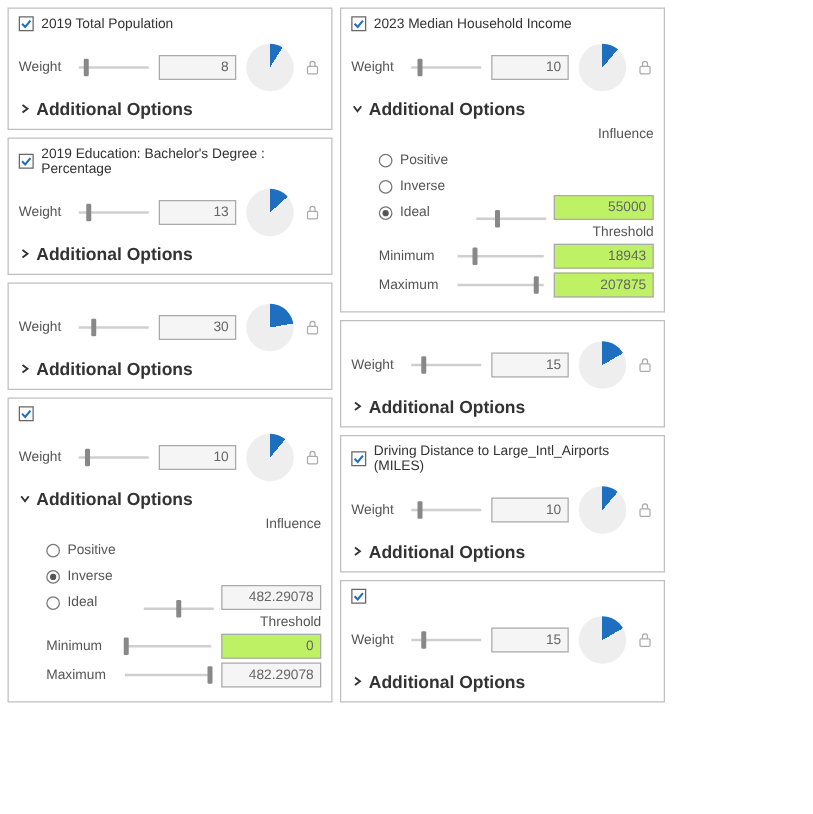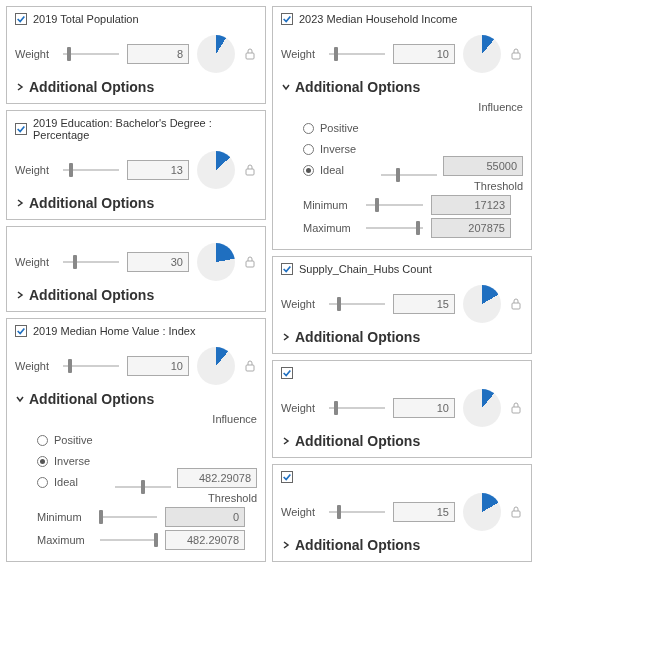--- a/index.html
+++ b/index.html
@@ -64,21 +64,21 @@
     height: 20px;
     border: 1px solid #aaa;
     background: #f5f5f5;
     display: inline-flex;
     align-items: center;
     justify-content: flex-end;
     padding: 0 5px;
     font-size: 11px;
     color: #666;
   }
-  .num.white { background:#e5e5e5; }
+  .num.white { background:#bef264; }
   .num.wide { width: 80px; }
   .pie {
     width: 38px; height: 38px;
     border-radius: 50%;
   }
   .lock {
     width: 14px; height: 14px;
     display: inline-flex; align-items:center; justify-content:center;
     color: #888;
   }
@@ -115,21 +115,21 @@
     display:inline-flex; align-items:center; justify-content:center;
   }
   .radio.sel::after {
     content:"";
     width:5px; height:5px; border-radius:50%;
     background:#555;
   }
   .radio-label { color:#555; min-width:55px; }
   .thin-row {
     display:flex; align-items:center; gap:8px;
-    margin: 3px 12px 3px 8px;
+    margin: 3px 0 3px 8px;
     justify-content: center;
   }
   .thin-label { min-width: 55px; color:#555; }
 </style>
 </head>
 <body>
 
 <div class="page" id="page">
     <div class="col">
       <div class="card">
@@ -226,21 +226,20 @@
           <span>Additional Options</span>
         </div>
       </div>
       <div class="card">
         <div class="header">
           <span class="chk">
             <svg viewBox="0 0 12 12">
               <path d="M2 6 L5 9 L10 3" fill="none" stroke="#1f6fc0" stroke-width="2"></path>
             </svg>
           </span>
-          <span class="title">2019 Median Home Value : Index</span>
         </div>
         <div class="weight-row">
           <span class="w-label">Weight</span>
           <div class="slider-wrap">
             <div class="slider">
               <div class="thumb" style="left: 12%;"></div>
             </div>
           </div>
           <div class="num">10</div>
           <div class="pie" style="background: conic-gradient(rgb(31, 111, 192) 0deg, rgb(31, 111, 192) 40deg, rgb(238, 238, 238) 40deg, rgb(238, 238, 238) 360deg);"></div>
@@ -356,42 +355,34 @@
             <div class="num white wide">55000</div>
           </div>
           <div class="sub-h">Threshold</div>
           <div class="thin-row">
             <span class="thin-label">Minimum</span>
             <div class="slider-wrap">
               <div class="slider">
                 <div class="thumb" style="left: 20%;"></div>
               </div>
             </div>
-            <div class="num white wide">17123</div>
+            <div class="num white wide">18943</div>
           </div>
           <div class="thin-row">
             <span class="thin-label">Maximum</span>
             <div class="slider-wrap">
               <div class="slider">
                 <div class="thumb" style="left: 92%;"></div>
               </div>
             </div>
             <div class="num white wide">207875</div>
           </div>
         </div>
       </div>
       <div class="card">
-        <div class="header">
-          <span class="chk">
-            <svg viewBox="0 0 12 12">
-              <path d="M2 6 L5 9 L10 3" fill="none" stroke="#1f6fc0" stroke-width="2"></path>
-            </svg>
-          </span>
-          <span class="title">Supply_Chain_Hubs Count</span>
-        </div>
         <div class="weight-row">
           <span class="w-label">Weight</span>
           <div class="slider-wrap">
             <div class="slider">
               <div class="thumb" style="left: 17%;"></div>
             </div>
           </div>
           <div class="num">15</div>
           <div class="pie" style="background: conic-gradient(rgb(31, 111, 192) 0deg, rgb(31, 111, 192) 60deg, rgb(238, 238, 238) 60deg, rgb(238, 238, 238) 360deg);"></div>
           <span class="lock">
@@ -410,20 +401,21 @@
           <span>Additional Options</span>
         </div>
       </div>
       <div class="card">
         <div class="header">
           <span class="chk">
             <svg viewBox="0 0 12 12">
               <path d="M2 6 L5 9 L10 3" fill="none" stroke="#1f6fc0" stroke-width="2"></path>
             </svg>
           </span>
+          <span class="title">Driving Distance to Large_Intl_Airports (MILES)</span>
         </div>
         <div class="weight-row">
           <span class="w-label">Weight</span>
           <div class="slider-wrap">
             <div class="slider">
               <div class="thumb" style="left: 12%;"></div>
             </div>
           </div>
           <div class="num">10</div>
           <div class="pie" style="background: conic-gradient(rgb(31, 111, 192) 0deg, rgb(31, 111, 192) 40deg, rgb(238, 238, 238) 40deg, rgb(238, 238, 238) 360deg);"></div>

